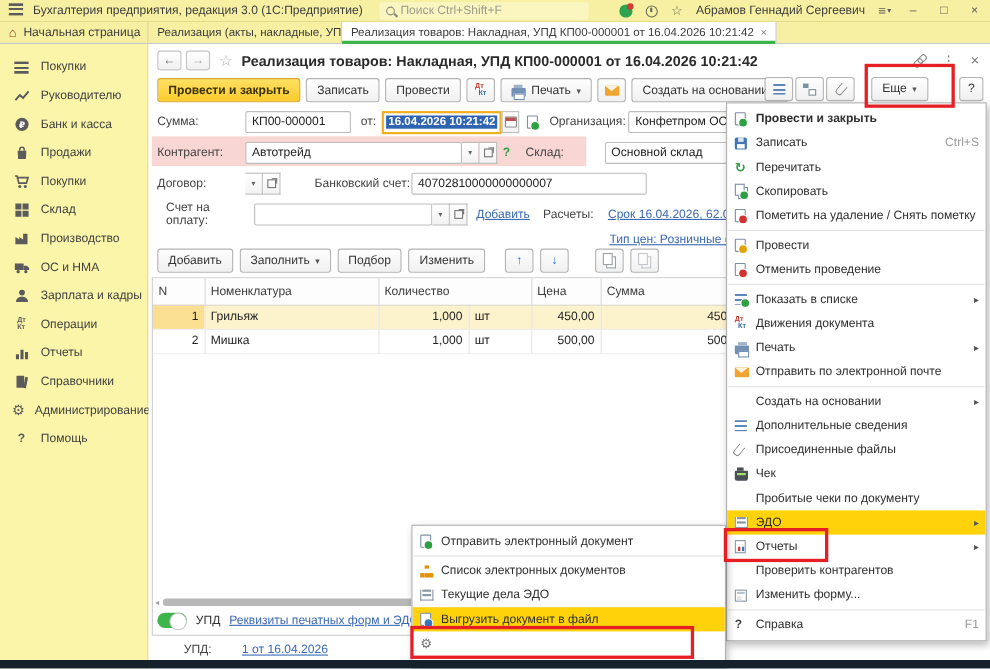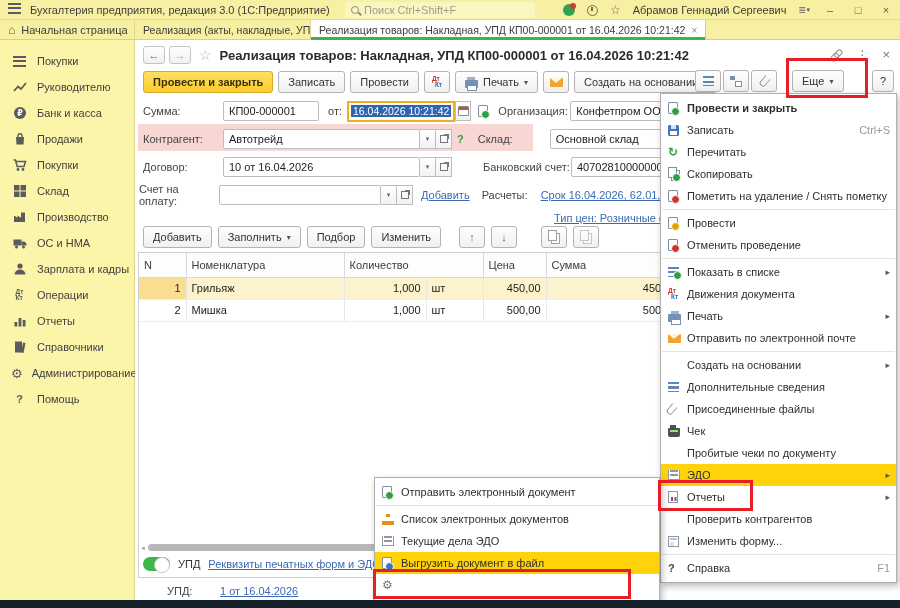--- a/index.html
+++ b/index.html
@@ -79,21 +79,21 @@
 
   
   .frow { position:absolute; height:22px; display:flex; align-items:center; }
   .flabel { color:#444; }
   .fld { height:20px; border:1px solid #bdbdbd; background:#fff; border-radius:2px; display:flex; align-items:center; padding:0 5px; color:#222; }
   .combo-btn { width:16px; height:20px; border:1px solid #bdbdbd; border-left:none; background:linear-gradient(#fff,#f2f2f2); display:flex; align-items:center; justify-content:center; color:#666; font-size:7px; }
   .i-pop { display:inline-block; width:8px; height:8px; border:1px solid #777; position:relative; }
   .i-pop::after { content:""; position:absolute; right:-2.5px; top:-2.5px; width:4px; height:4px; border-top:1.5px solid #777; border-right:1.5px solid #777; }
   .pink-strip { position:absolute; left:3px; top:84px; width:395px; height:27px; background:#f8d6d3; }
   .date-fld { height:21px; border:2px solid #f0b01e; background:#fff; display:flex; align-items:center; padding:0 2px; }
-  .date-sel { background:#2e64b1; color:#fff; font-size:10.5px; padding:0 2px; white-space:nowrap; }
+  .date-sel { background:#2e64b1; color:#fff; font-size:10.5px; padding:0 2px; white-space:nowrap;font-weight:bold; }
   .i-cal { display:inline-block; width:11px; height:10px; border:1px solid #8a8a8a; border-radius:1px; position:relative; background:#fff; }
   .i-cal::before { content:""; position:absolute; left:0; top:0; right:0; height:2.5px; background:#c0504d; }
   .green-q { color:#2f9e44; font-weight:bold; margin-left:5px; }
   .lnk { color:#3b69b3; text-decoration:underline; white-space:nowrap; }
 
   
   .ico { display:inline-block; }
   .i-doc { width:10px; height:12px; background:#fdfdfd; border:1px solid #7d8fa3; border-radius:1px; position:relative; }
   .bdg-g::after,.bdg-r::after,.bdg-y::after,.bdg-b::after { content:""; position:absolute; right:-3px; bottom:-3px; width:7px; height:7px; border-radius:50%; border:1px solid #fff; }
   .bdg-g::after { background:#2fa042; } .bdg-r::after { background:#d2322e; }
@@ -414,34 +414,31 @@
         </span>
       <span class="green-q">?</span>
       <span class="flabel" style="margin-left:14px;width:72px">Склад:</span>
       <span class="fld" style="width:230px">
           <span>Основной склад</span>
         </span>
     </div>
 
     <div class="frow" style="left:8px;top:116px">
       <span class="flabel" style="width:80px">Договор:</span>
-      <span class="fld" style="width:197px">
-          <span>10 от 16.04.2026</span>
-        </span>
       <span class="combo-btn">▾</span>
       <span class="combo-btn">
           <span class="i-pop"></span>
         </span>
       <span class="flabel" style="margin-left:31px;width:88px">Банковский счет:</span>
       <span class="fld" style="width:214px">
           <span>40702810000000000007</span>
         </span>
     </div>
 
-    <div class="frow" style="left:4px;top:144px">
+    <div class="frow" style="left:16px;top:144px">
       <span class="flabel" style="width:80px">Счет на оплату:</span>
       <span class="fld" style="width:162px"></span>
       <span class="combo-btn">▾</span>
       <span class="combo-btn">
           <span class="i-pop"></span>
         </span>
       <span class="lnk" style="margin-left:8px">Добавить</span>
       <span class="flabel" style="margin-left:12px;width:59px">Расчеты:</span>
       <span class="lnk">Срок 16.04.2026, 62.01,</span>
     </div>

